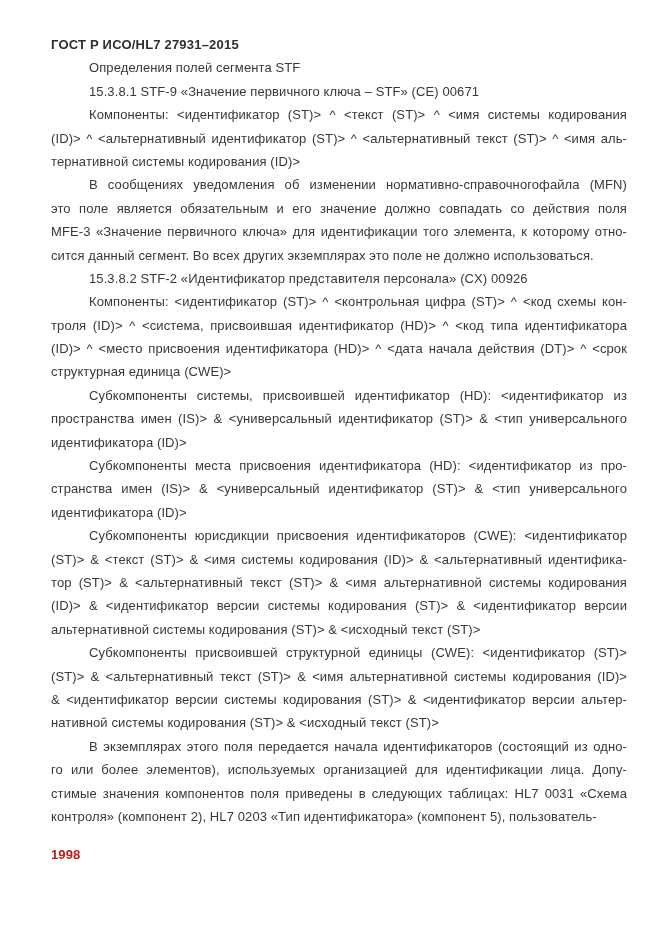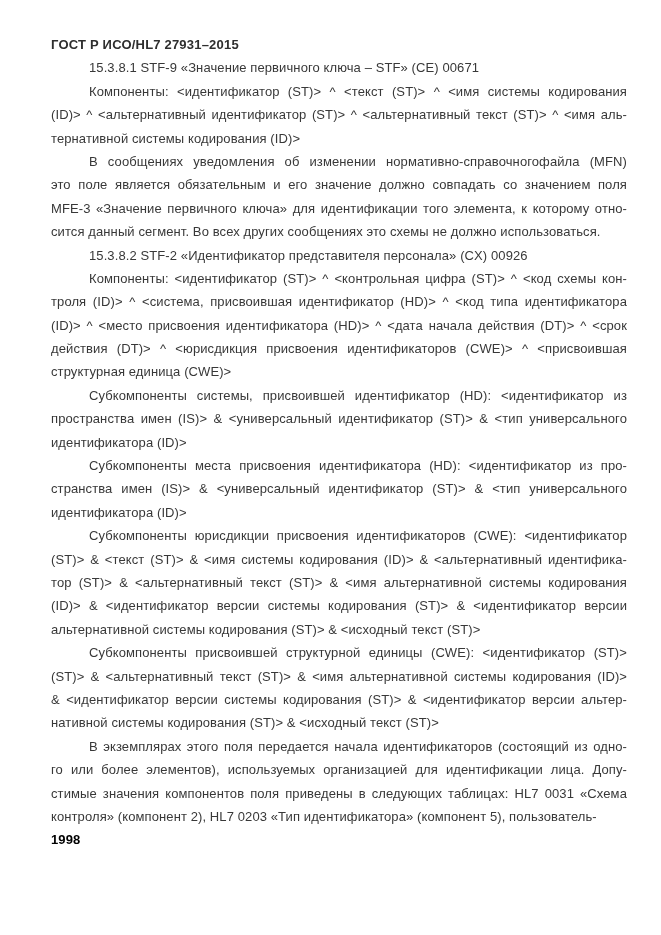--- a/index.html
+++ b/index.html
@@ -41,52 +41,55 @@
     font-weight: 700;
     text-align: left;
     text-align-last: left;
     letter-spacing: 0.2px;
     color: #2e2e2e;
   }
   .page-number-line {
     font-weight: 700;
     text-align: center;
     text-align-last: left;
-    color: #000000;
+    color: #b91c1c;
+    margin-top: 15px;
   }
 </style>
 </head>
 <body>
 
 <div class="page">
   <div class="content">
     <div class="line header-line">ГОСТ Р ИСО/HL7 27931–2015</div>
     <div>
         <div class="para">
+          <div class="line first last single">Определения полей сегмента STF</div>
+        </div>
+        <div class="para">
           <div class="line first last single">15.3.8.1 STF-9 «Значение первичного ключа – STF» (CE) 00671</div>
         </div>
         <div class="para">
           <div class="line first">Компоненты: &lt;идентификатор (ST)&gt; ^ &lt;текст (ST)&gt; ^ &lt;имя системы кодирования</div>
           <div class="line">(ID)&gt; ^ &lt;альтернативный идентификатор (ST)&gt; ^ &lt;альтернативный текст (ST)&gt; ^ &lt;имя аль-</div>
           <div class="line last">тернативной системы кодирования (ID)&gt;</div>
         </div>
         <div class="para">
           <div class="line first">В сообщениях уведомления об изменении нормативно-справочногофайла (MFN)</div>
-          <div class="line">это поле является обязательным и его значение должно совпадать со значением поля</div>
+          <div class="line">это поле является обязательным и его значение должно совпадать со действия поля</div>
           <div class="line">MFE-3 «Значение первичного ключа» для идентификации того элемента, к которому отно-</div>
-          <div class="line last">сится данный сегмент. Во всех других сообщениях это схемы не должно использоваться.</div>
+          <div class="line last">сится данный сегмент. Во всех других экземплярах это поле не должно использоваться.</div>
         </div>
         <div class="para">
           <div class="line first last single">15.3.8.2 STF-2 «Идентификатор представителя персонала» (CX) 00926</div>
         </div>
         <div class="para">
           <div class="line first">Компоненты: &lt;идентификатор (ST)&gt; ^ &lt;контрольная цифра (ST)&gt; ^ &lt;код схемы кон-</div>
           <div class="line">троля (ID)&gt; ^ &lt;система, присвоившая идентификатор (HD)&gt; ^ &lt;код типа идентификатора</div>
           <div class="line">(ID)&gt; ^ &lt;место присвоения идентификатора (HD)&gt; ^ &lt;дата начала действия (DT)&gt; ^ &lt;срок</div>
-          <div class="line">действия (DT)&gt; ^ &lt;юрисдикция присвоения идентификаторов (CWE)&gt; ^ &lt;присвоившая</div>
           <div class="line last">структурная единица (CWE)&gt;</div>
         </div>
         <div class="para">
           <div class="line first">Субкомпоненты системы, присвоившей идентификатор (HD): &lt;идентификатор из</div>
           <div class="line">пространства имен (IS)&gt; &amp; &lt;универсальный идентификатор (ST)&gt; &amp; &lt;тип универсального</div>
           <div class="line last">идентификатора (ID)&gt;</div>
         </div>
         <div class="para">
           <div class="line first">Субкомпоненты места присвоения идентификатора (HD): &lt;идентификатор из про-</div>
           <div class="line">странства имен (IS)&gt; &amp; &lt;универсальный идентификатор (ST)&gt; &amp; &lt;тип универсального</div>

